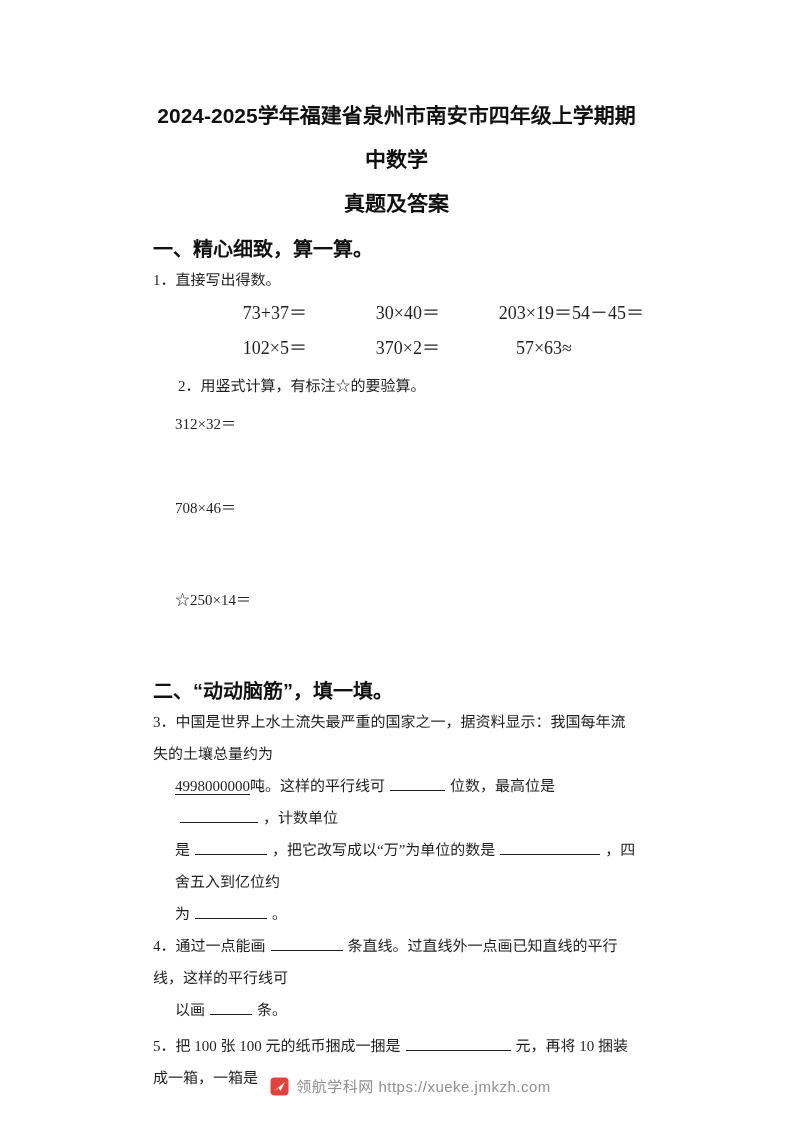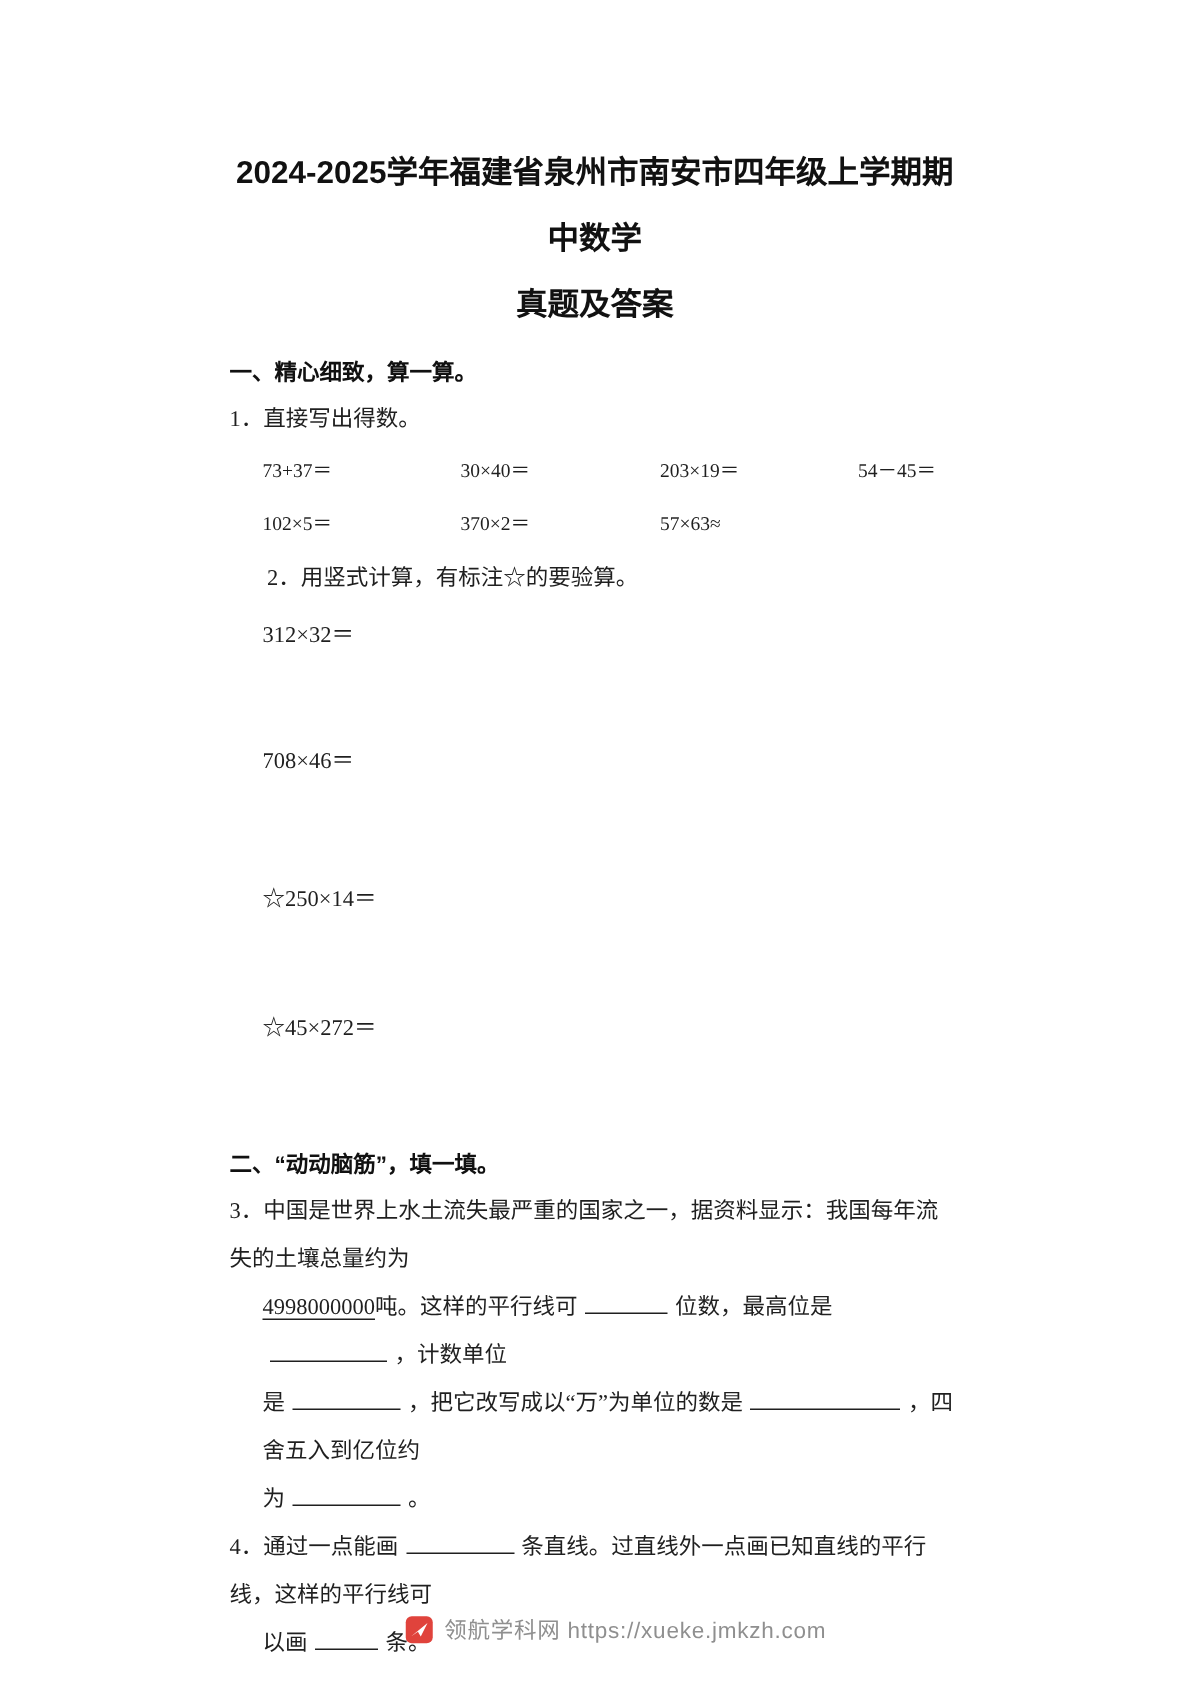--- a/index.html
+++ b/index.html
@@ -20,35 +20,36 @@
     font-family:"Liberation Sans","DejaVu Sans",sans-serif;
     font-weight:700;
     font-size:21px;
     line-height:44px;
     color:#111111;
   }
 
   .sec-heading {
     font-family:"Liberation Sans","DejaVu Sans",sans-serif;
     font-weight:700;
-    font-size:15px;
+    font-size:20px;
     line-height:30px;
     margin-top:8px;
     color:#111111;
   }
   .sec-heading.s2 { margin-top:60px; }
 
   .q-label { font-size:15px; line-height:32px; }
 
   .eq-grid {
     display:grid;
     grid-template-columns:132px 133px 132px 1fr;
     padding-left:22px;
-    font-size:13px;
+    font-size:18px;
     line-height:35px;
+    text-align:right;
   }
   .eq { white-space:nowrap; }
 
   .vcalc {
     font-size:15px;
     line-height:32px;
     padding-left:22px;
   }
   .vcalc.p1 { margin-top:6px; }
   .vcalc.p2 { margin-top:52px; }
@@ -113,21 +114,20 @@
       <span class="eq">102×5＝</span>
       <span class="eq">370×2＝</span>
       <span class="eq">57×63≈</span>
     </div>
 
     <div class="q-label" style="margin-top:4px;margin-left:25px;">2．用竖式计算，有标注☆的要验算。</div>
 
     <div class="vcalc p1">312×32＝</div>
     <div class="vcalc p2">708×46＝</div>
     <div class="vcalc p3">☆250×14＝</div>
-    <div class="vcalc p4">☆45×272＝</div>
 
     <div class="sec-heading s2">二、“动动脑筋”，填一填。</div>
 
     <div class="para">
       <div><span>3．中国是世界上水土流失最严重的国家之一，据资料显示：我国每年流失的土壤总量约为</span></div>
       <div class="cont">
         <span class="u">4998000000</span><span>吨。这样的平行线可</span><span class="blank" style="width:55px"></span><span>位数，最高位是</span><span class="blank" style="width:78px"></span><span>，计数单位</span>
       </div>
       <div class="cont">
         <span>是</span><span class="blank" style="width:72px"></span><span>，把它改写成以“万”为单位的数是</span><span class="blank" style="width:100px"></span><span>，四舍五入到亿位约</span>

